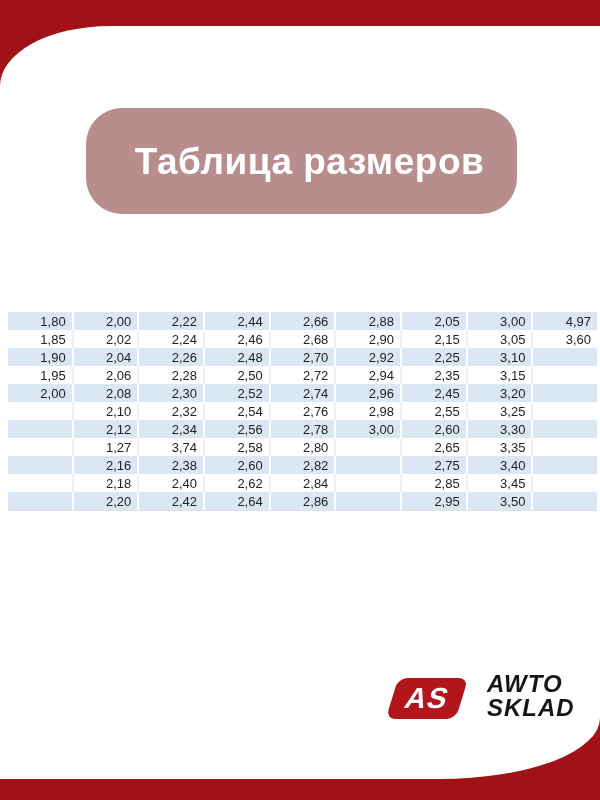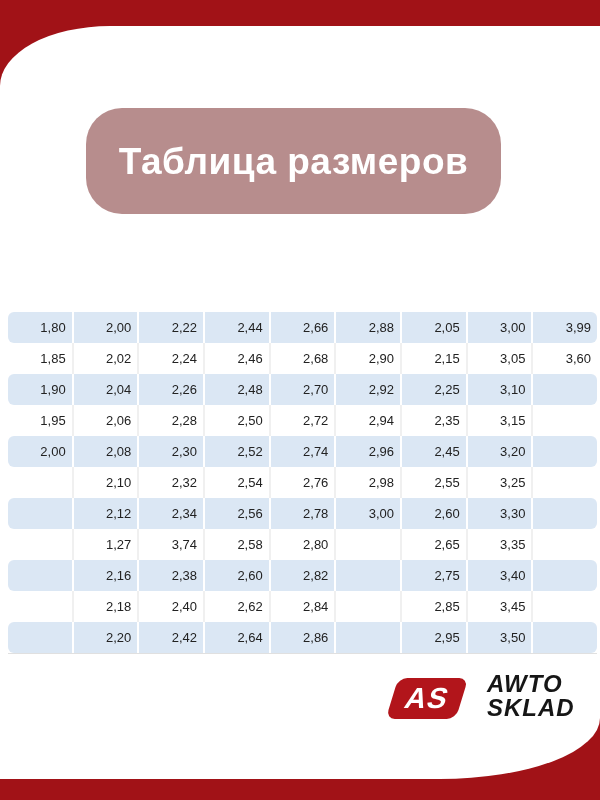--- a/index.html
+++ b/index.html
@@ -19,26 +19,27 @@
     position:absolute;left:0;right:0;top:26px;bottom:21px;background:#ffffff;
     border-top-left-radius:110px 60px;
     border-bottom-right-radius:160px 61px;
   }
   .title-box{
     position:absolute;left:86px;top:82px;width:415px;height:106px;
     background:var(--title-bg);border-radius:36px;
     display:flex;flex-direction:column;align-items:center;justify-content:center;
     color:#ffffff;font-weight:bold;font-size:37px;line-height:49px;letter-spacing:.5px;
     text-align:center;
+    padding-left:16px;
   }
   .size-table{
     position:absolute;left:8px;top:286px;width:589px;
     border-bottom:1px solid #e0e0e0;
   }
-  .trow{display:flex;height:31px;border-radius:6px;}
+  .trow{display:flex;height:18px;}
   .trow.band{background:var(--band-blue);}
   .tcell{
     flex:1;box-sizing:border-box;
     display:flex;align-items:center;justify-content:flex-end;
     padding-right:6px;font-size:13px;color:#222222;
     border-right:2px solid #ffffff;
   }
   .trow:not(.band) .tcell{border-right-color:#f0f0f0;}
   .tcell:last-child{border-right:none;}
   .logo{position:absolute;left:388px;top:644px;width:190px;height:80px;}
@@ -71,21 +72,21 @@
     <div class="size-table" id="size-table">
         <div class="trow band">
           <div class="tcell">1,80</div>
           <div class="tcell">2,00</div>
           <div class="tcell">2,22</div>
           <div class="tcell">2,44</div>
           <div class="tcell">2,66</div>
           <div class="tcell">2,88</div>
           <div class="tcell">2,05</div>
           <div class="tcell">3,00</div>
-          <div class="tcell">3,99</div>
+          <div class="tcell">4,97</div>
         </div>
         <div class="trow">
           <div class="tcell">1,85</div>
           <div class="tcell">2,02</div>
           <div class="tcell">2,24</div>
           <div class="tcell">2,46</div>
           <div class="tcell">2,68</div>
           <div class="tcell">2,90</div>
           <div class="tcell">2,15</div>
           <div class="tcell">3,05</div>

